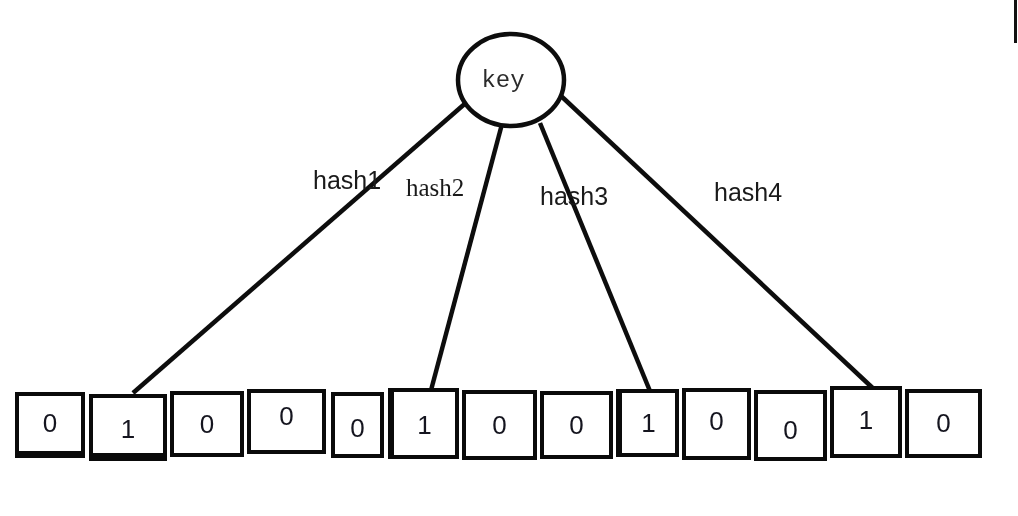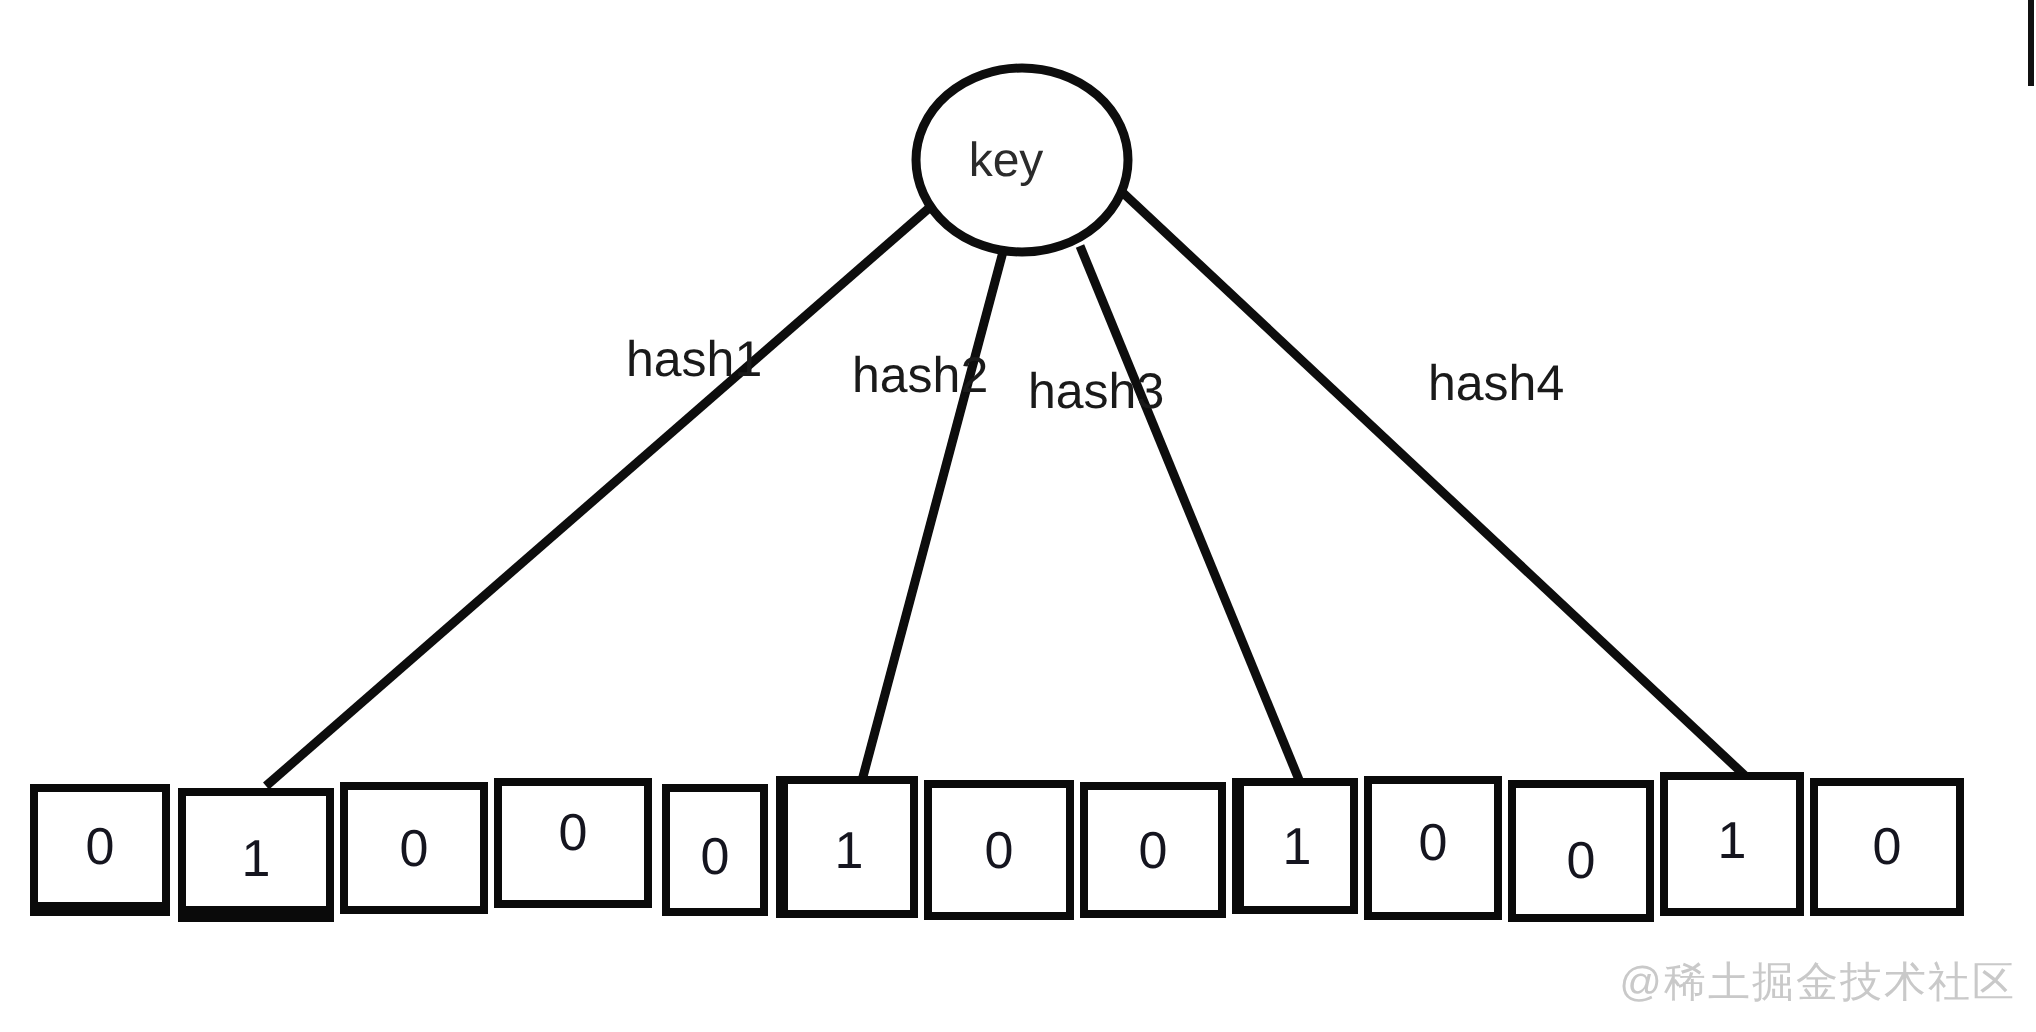--- a/index.html
+++ b/index.html
@@ -23,30 +23,31 @@
     height: 516px;
   }
   .key-label {
     position: absolute;
     left: 461px;
     top: 67px;
     width: 84px;
     text-align: center;
     font-size: 24px;
     color: #2b2b2b;
+    font-family: Liberation Mono, monospace;
   }
   .hash-label {
     position: absolute;
     font-size: 25px;
     color: #1a1a1a;
     white-space: nowrap;
   }
   .hl1 { left: 313px; top: 166px; }
-  .hl2 { left: 426px; top: 174px; }
-  .hl3 { left: 514px; top: 182px; }
+  .hl2 { left: 406px; top: 174px; font-family: Liberation Serif, serif; }
+  .hl3 { left: 540px; top: 182px; }
   .hl4 { left: 679px; top: 178px; margin-left: 35px; }
 
   .bit-row {
     position: absolute;
     left: 0;
     top: 0;
     width: 100%;
     height: 100%;
   }
   .cell {
@@ -124,15 +125,14 @@
     <div class="cell">0</div>
     <div class="cell">1</div>
     <div class="cell">0</div>
     <div class="cell">0</div>
     <div class="cell">1</div>
     <div class="cell">0</div>
   </div>
 
   <div class="edge-artifact"></div>
 
-  <div class="watermark">@稀土掘金技术社区</div>
 
 </div>
 
 </body></html>

